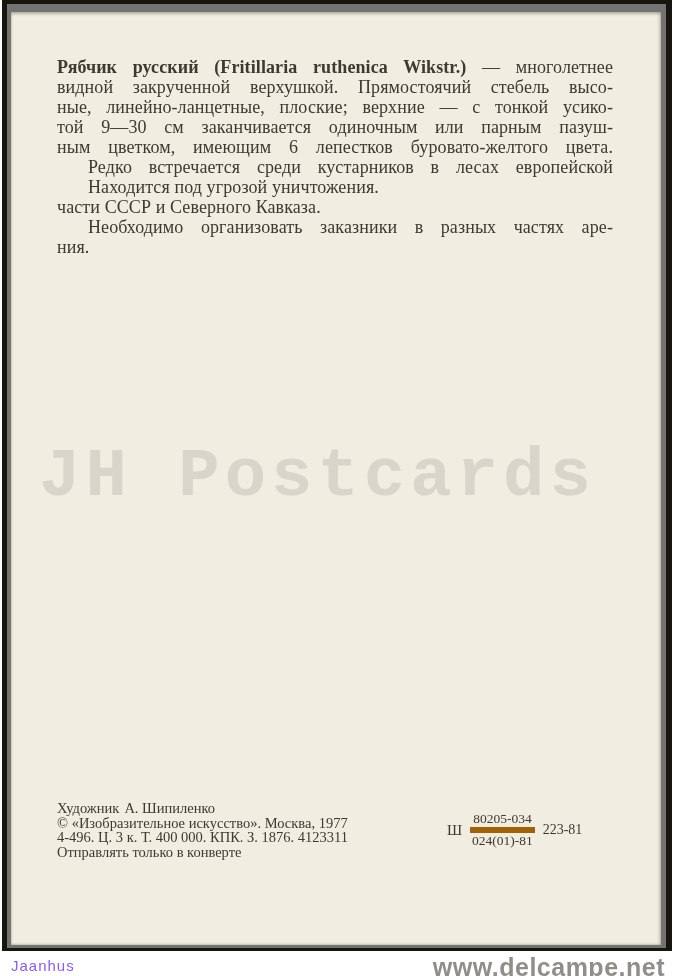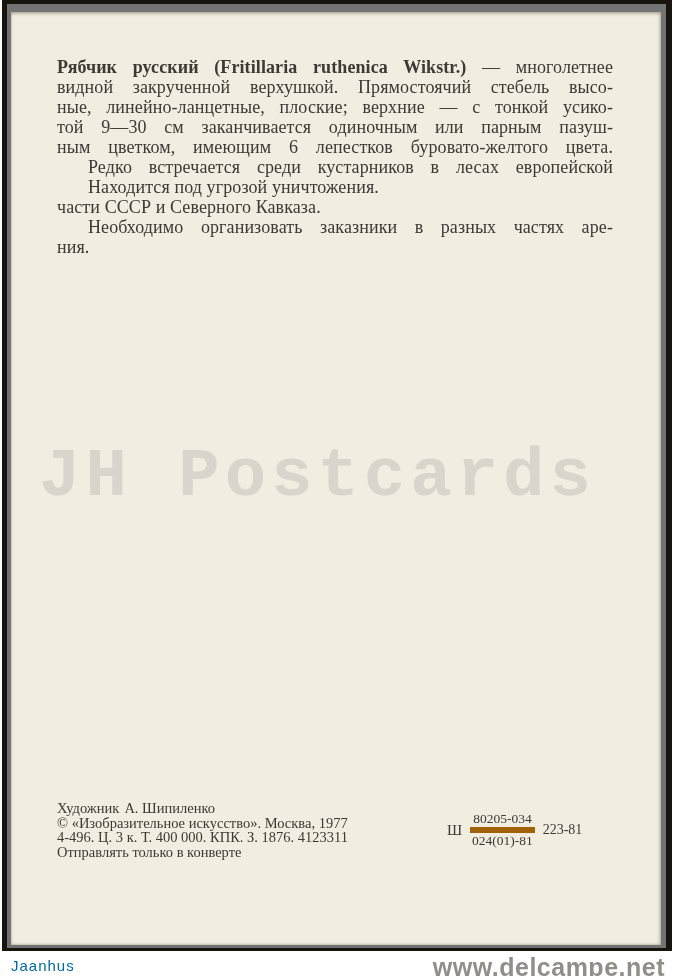--- a/index.html
+++ b/index.html
@@ -55,21 +55,21 @@
   }
   .cat-prefix{font-size:15px;}
   .fraction{text-align:center;font-size:13.5px;line-height:14px;}
   .fraction .num{border-bottom:6px solid #a16207;padding:0 3px 1px;}
   .fraction .den{padding-top:1px;}
   .cat-suffix{font-size:14px;}
   
   .wm-left{
     position:absolute;left:11px;top:957px;
     font-family:"Liberation Sans","DejaVu Sans",sans-serif;
-    font-size:15px;color:#0369a1;letter-spacing:1px;
+    font-size:15px;color:#8b5cf6;letter-spacing:1px;
   }
   .wm-right{
     position:absolute;right:13px;top:953px;
     font-family:"Liberation Sans","DejaVu Sans",sans-serif;
     font-size:25px;font-weight:bold;color:#8f8e8a;letter-spacing:.5px;
   }
 </style>
 </head>
 <body>
 

